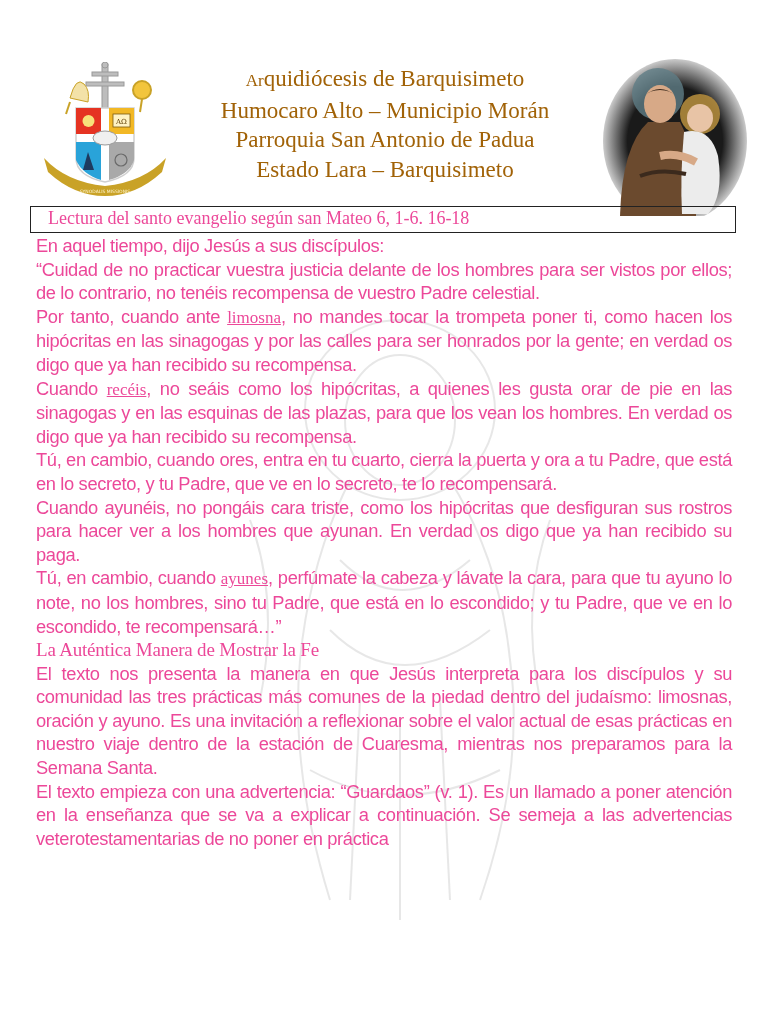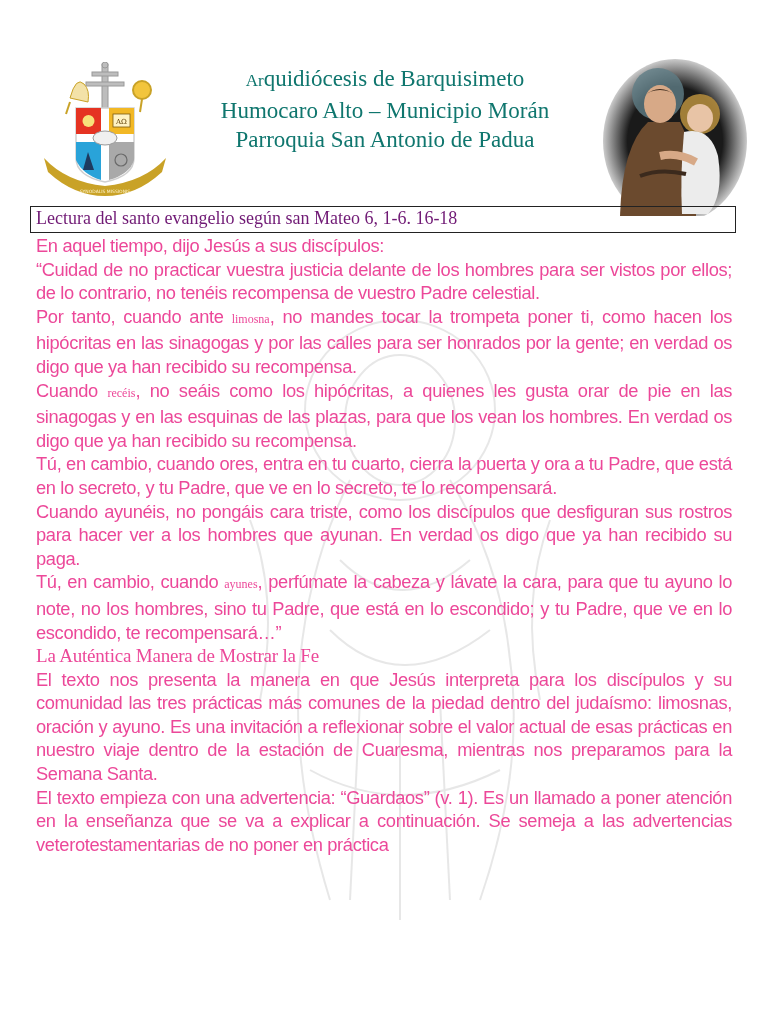--- a/index.html
+++ b/index.html
@@ -6,36 +6,36 @@
     body { width: 768px; height: 1024px; position: relative; overflow: hidden; }
     .page { position: absolute; left: 0; top: 0; width: 768px; height: 1024px; background: #fff; }
 
     
     .watermark { position: absolute; left: 190px; top: 300px; width: 420px; height: 640px; opacity: 0.16; }
 
     
     .crest { position: absolute; left: 36px; top: 62px; width: 138px; height: 138px; }
     .saint { position: absolute; left: 600px; top: 56px; width: 150px; height: 160px; }
     .titles { position: absolute; left: 180px; top: 64px; width: 410px; text-align: center;
-      font-family: "Liberation Serif", "DejaVu Serif", serif; color: #0f766e; font-size: 23px; line-height: 29.5px; }
+      font-family: "Liberation Serif", "DejaVu Serif", serif; color: #a16207; font-size: 23px; line-height: 29.5px; }
     .titles .line { display: block; white-space: nowrap; }
     .titles .small-caps-start { font-size: 17px; }
 
     
     .reading-box { position: absolute; left: 30px; top: 206px; width: 706px; height: 27px;
       border: 1.5px solid #222; box-sizing: border-box; background: transparent; }
-    .reading-title { position: absolute; left: 36px; top: 208px;
-      font-family: "Liberation Serif", "DejaVu Serif", serif; font-size: 18px; color: #701a75; white-space: nowrap; }
+    .reading-title { position: absolute; left: 48px; top: 208px;
+      font-family: "Liberation Serif", "DejaVu Serif", serif; font-size: 18px; color: #ec4899; white-space: nowrap; }
 
     
     .body-text { position: absolute; left: 36px; top: 234px; width: 696px;
       font-family: "Liberation Sans", "DejaVu Sans", sans-serif; font-size: 18.3px; line-height: 23.6px;
       color: #ec4899; text-align: justify; letter-spacing: -0.35px; }
     .body-text p { margin: 0; }
-    .serif-word { font-family: "Liberation Serif", "DejaVu Serif", serif; font-size: 12px; letter-spacing: 0; }
+    .serif-word { font-family: "Liberation Serif", "DejaVu Serif", serif; font-size: 17px; letter-spacing: 0; text-decoration: underline; }
     .section-heading { font-family: "Liberation Serif", "DejaVu Serif", serif; font-size: 19px; letter-spacing: -0.2px; text-align: left; }
     .nojust { text-align: left; }
   </style>
 </head>
 <body>
 
 <div class="page">
 
   <svg class="watermark" viewBox="0 0 420 640" fill="none" stroke="#6d6d6d" stroke-width="2">
     <ellipse cx="210" cy="110" rx="95" ry="90"></ellipse>
@@ -80,20 +80,21 @@
     <circle cx="85" cy="98" r="6" fill="none" stroke="#6a6a6a" stroke-width="1.2"></circle>
 
     <path d="M8 96 Q30 120 69 124 Q108 120 130 96 L126 110 Q100 134 69 134 Q38 134 12 110 Z" fill="#c9a227"></path>
     <text x="69" y="131" font-size="4.5" text-anchor="middle" fill="#fff6d0" font-family="DejaVu Sans, sans-serif">SYNODALIS MISSIONIS</text>
   </svg>
 
   <div class="titles">
     <span class="line"><span class="small-caps-start">Ar</span><span>quidiócesis de Barquisimeto</span></span>
     <span class="line">Humocaro Alto – Municipio Morán</span>
     <span class="line">Parroquia San Antonio de Padua</span>
+    <span class="line">Estado Lara – Barquisimeto</span>
   </div>
 
   <svg class="saint" viewBox="0 0 150 160">
     <defs>
       <radialGradient id="glow" cx="50%" cy="50%" r="55%">
         <stop offset="60%" stop-color="#1a1a1a"></stop>
         <stop offset="100%" stop-color="#ffffff"></stop>
       </radialGradient>
     </defs>
     <ellipse cx="75" cy="85" rx="72" ry="82" fill="url(#glow)"></ellipse>
@@ -110,20 +111,20 @@
 
   <div class="reading-box"></div>
   <div class="reading-title">Lectura del santo evangelio según san Mateo 6, 1-6. 16-18</div>
 
   <div class="body-text">
     <p class="nojust">En aquel tiempo, dijo Jesús a sus discípulos:</p>
     <p>“Cuidad de no practicar vuestra justicia delante de los hombres para ser vistos por ellos; de lo contrario, no tenéis recompensa de vuestro Padre celestial.</p>
     <p><span>Por tanto, cuando ante </span><span class="serif-word">limosna</span><span>, no mandes tocar la trompeta poner ti, como hacen los hipócritas en las sinagogas y por las calles para ser honrados por la gente; en verdad os digo que ya han recibido su recompensa.</span></p>
     <p><span>Cuando </span><span class="serif-word">recéis</span><span>, no seáis como los hipócritas, a quienes les gusta orar de pie en las sinagogas y en las esquinas de las plazas, para que los vean los hombres. En verdad os digo que ya han recibido su recompensa.</span></p>
     <p>Tú, en cambio, cuando ores, entra en tu cuarto, cierra la puerta y ora a tu Padre, que está en lo secreto, y tu Padre, que ve en lo secreto, te lo recompensará.</p>
-    <p>Cuando ayunéis, no pongáis cara triste, como los discípulos que desfiguran sus rostros para hacer ver a los hombres que ayunan. En verdad os digo que ya han recibido su paga.</p>
+    <p>Cuando ayunéis, no pongáis cara triste, como los hipócritas que desfiguran sus rostros para hacer ver a los hombres que ayunan. En verdad os digo que ya han recibido su paga.</p>
     <p><span>Tú, en cambio, cuando </span><span class="serif-word">ayunes</span><span>, perfúmate la cabeza y lávate la cara, para que tu ayuno lo note, no los hombres, sino tu Padre, que está en lo escondido; y tu Padre, que ve en lo escondido, te recompensará…”</span></p>
     <p class="section-heading">La Auténtica Manera de Mostrar la Fe</p>
     <p>El texto nos presenta la manera en que Jesús interpreta para los discípulos y su comunidad las tres prácticas más comunes de la piedad dentro del judaísmo: limosnas, oración y ayuno. Es una invitación a reflexionar sobre el valor actual de esas prácticas en nuestro viaje dentro de la estación de Cuaresma, mientras nos preparamos para la Semana Santa.</p>
     <p>El texto empieza con una advertencia: “Guardaos” (v. 1). Es un llamado a poner atención en la enseñanza que se va a explicar a continuación. Se semeja a las advertencias veterotestamentarias de no poner en práctica</p>
   </div>
 
 </div>
 
 </body></html>

